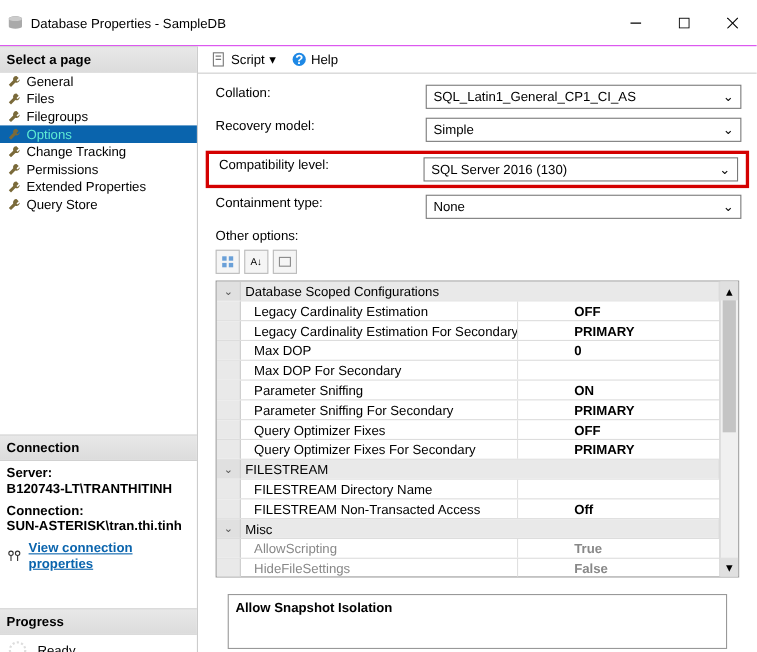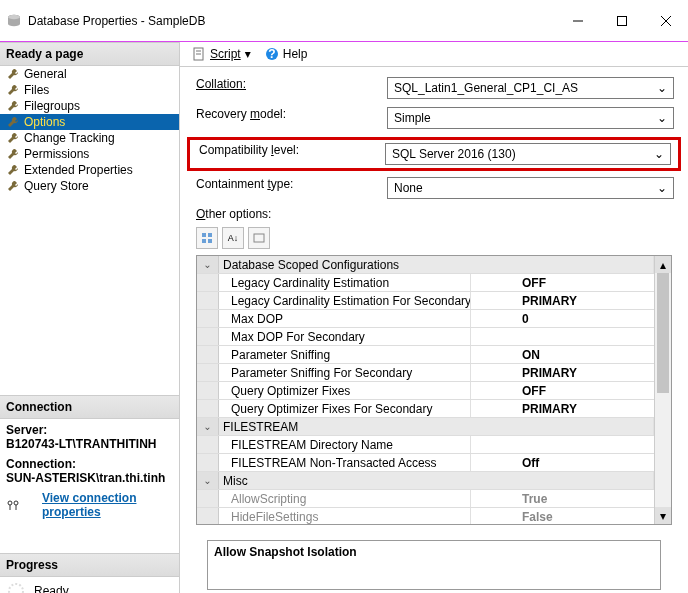--- a/index.html
+++ b/index.html
@@ -6,21 +6,21 @@
   body { margin: 0; background: #fff; width: 688px; height: 593px; overflow: hidden; }
   .titlebar { display: flex; align-items: center; height: 42px; border-bottom: 1px solid #d946ef; }
   .titlebar .icon { width: 16px; height: 16px; margin: 0 6px; }
   .titlebar .title { flex: 1; }
   .winbtn { width: 44px; height: 30px; display:flex; align-items:center; justify-content:center; }
   .content { display:flex; height: calc(593px - 30px); }
   .leftpanel { width: 180px; background:#fff; display:flex; flex-direction:column; border-right:1px solid #ccc;}
   .panehdr { background: linear-gradient(#e8e8e8,#dcdcdc); padding:4px 6px; font-weight:bold; border-top:1px solid #ccc; border-bottom:1px solid #ccc;}
   .navlist { flex:0 0 auto; }
   .navitem { display:flex; align-items:center; padding:1px 6px; gap:4px; cursor:pointer;}
-  .navitem.selected { background:#0a64ad; color:#fde047;align-items:center;}
+  .navitem.selected { background:#0a64ad; color:#5eead4;align-items:center;}
   .navitem .wrench { width:14px; height:14px; }
   .spacer { flex:1; }
   .conninfo { padding:4px 6px;font-weight:bold; }
   .link { color:#0a64ad; text-decoration:underline; cursor:pointer;}
   .progress { padding:4px 6px; display:flex; align-items:center; gap:8px;}
   .rightpanel { flex:1; display:flex; flex-direction:column; }
   .toolbar { height:28px; border-bottom:1px solid #ccc; display:flex; align-items:center; padding:0 8px; gap:6px;}
   .toolbtn { display:flex; align-items:center; gap:4px; padding:2px 4px; cursor:pointer;}
   .form { padding:10px 12px 0 12px; }
   .row { display:flex; align-items:flex-start; margin-bottom:8px;}
@@ -41,21 +41,21 @@
   .gcat .gname { background:#e9e9e9; font-weight:normal; padding-left:4px; flex:1; display:flex; align-items:center;}
   .gname { width:252px; padding-left:12px; border-right:1px solid #e0e0e0; display:flex; align-items:center; overflow:hidden; white-space:nowrap;}
   .gval { flex:1; padding-left:4px; display:flex; align-items:center; overflow:hidden; white-space:nowrap;margin-left:47px;}
   .grow.dimmed .gname, .grow.dimmed .gval { color:#888; }
   .scrollbar { width:17px; background:#f0f0f0; border-left:1px solid #ccc; position:relative;}
   .sbup,.sbdn { height:17px; display:flex; align-items:center; justify-content:center; background:#e0e0e0;}
   .sbthumb { position:absolute; top:17px; left:2px; right:2px; height:120px; background:#c4c4c4;}
   .descbox { border:1px solid #999; margin:15px; height:50px; padding:4px 6px;}
   .descbox .dtitle { font-weight:bold; }
   svg { display:block; }
-  .underline { text-decoration: underline; }
+  .underline { }
 </style>
 </head>
 <body>
 
 <div class="titlebar">
   <span class="icon">
     <svg width="16" height="16">
         <ellipse cx="8" cy="4" rx="6" ry="2.2" fill="#888"></ellipse>
         <path d="M2 4 v7 a6 2.2 0 0 0 12 0 v-7" fill="#aaa"></path>
         <ellipse cx="8" cy="4" rx="6" ry="2.2" fill="#ccc"></ellipse>
@@ -75,21 +75,21 @@
   <div class="winbtn">
       <svg width="10" height="10">
         <line x1="0" y1="0" x2="10" y2="10" stroke="#000"></line>
         <line x1="10" y1="0" x2="0" y2="10" stroke="#000"></line>
       </svg>
     </div>
 </div>
 
 <div class="content">
   <div class="leftpanel">
-    <div class="panehdr">Ready a page</div>
+    <div class="panehdr">Select a page</div>
     <div class="navlist" id="navlist">
         <div class="navitem">
           <span class="wrench">
             <svg width="14" height="14">
               <path d="M9 2a3 3 0 0 0-3 4L2 10l2 2 4-4a3 3 0 0 0 4-3l-2 2-1-1 2-2z" fill="#7a6a3a"></path>
             </svg>
           </span>
           <span>General</span>
         </div>
         <div class="navitem">
@@ -149,21 +149,21 @@
           <span>Query Store</span>
         </div>
       </div>
     <div class="spacer"></div>
     <div class="panehdr">Connection</div>
     <div class="conninfo">
       <div>Server:</div>
       <div style="margin-bottom:6px; white-space:nowrap; overflow:hidden;">B120743-LT\TRANTHITINH</div>
       <div>Connection:</div>
       <div style="margin-bottom:6px; white-space:nowrap; overflow:hidden;">SUN-ASTERISK\tran.thi.tinh</div>
-      <div style="display:flex; align-items:center; gap:22px;justify-content:flex-end;">
+      <div style="display:flex; align-items:center; gap:6px;justify-content:flex-end;">
         <span>
             <svg width="14" height="14">
               <circle cx="4" cy="5" r="2" fill="none" stroke="#333"></circle>
               <circle cx="10" cy="5" r="2" fill="none" stroke="#333"></circle>
               <line x1="4" y1="7" x2="4" y2="12" stroke="#333"></line>
               <line x1="10" y1="7" x2="10" y2="12" stroke="#333"></line>
             </svg>
           </span>
         <span class="link">View connection properties</span>
       </div>

